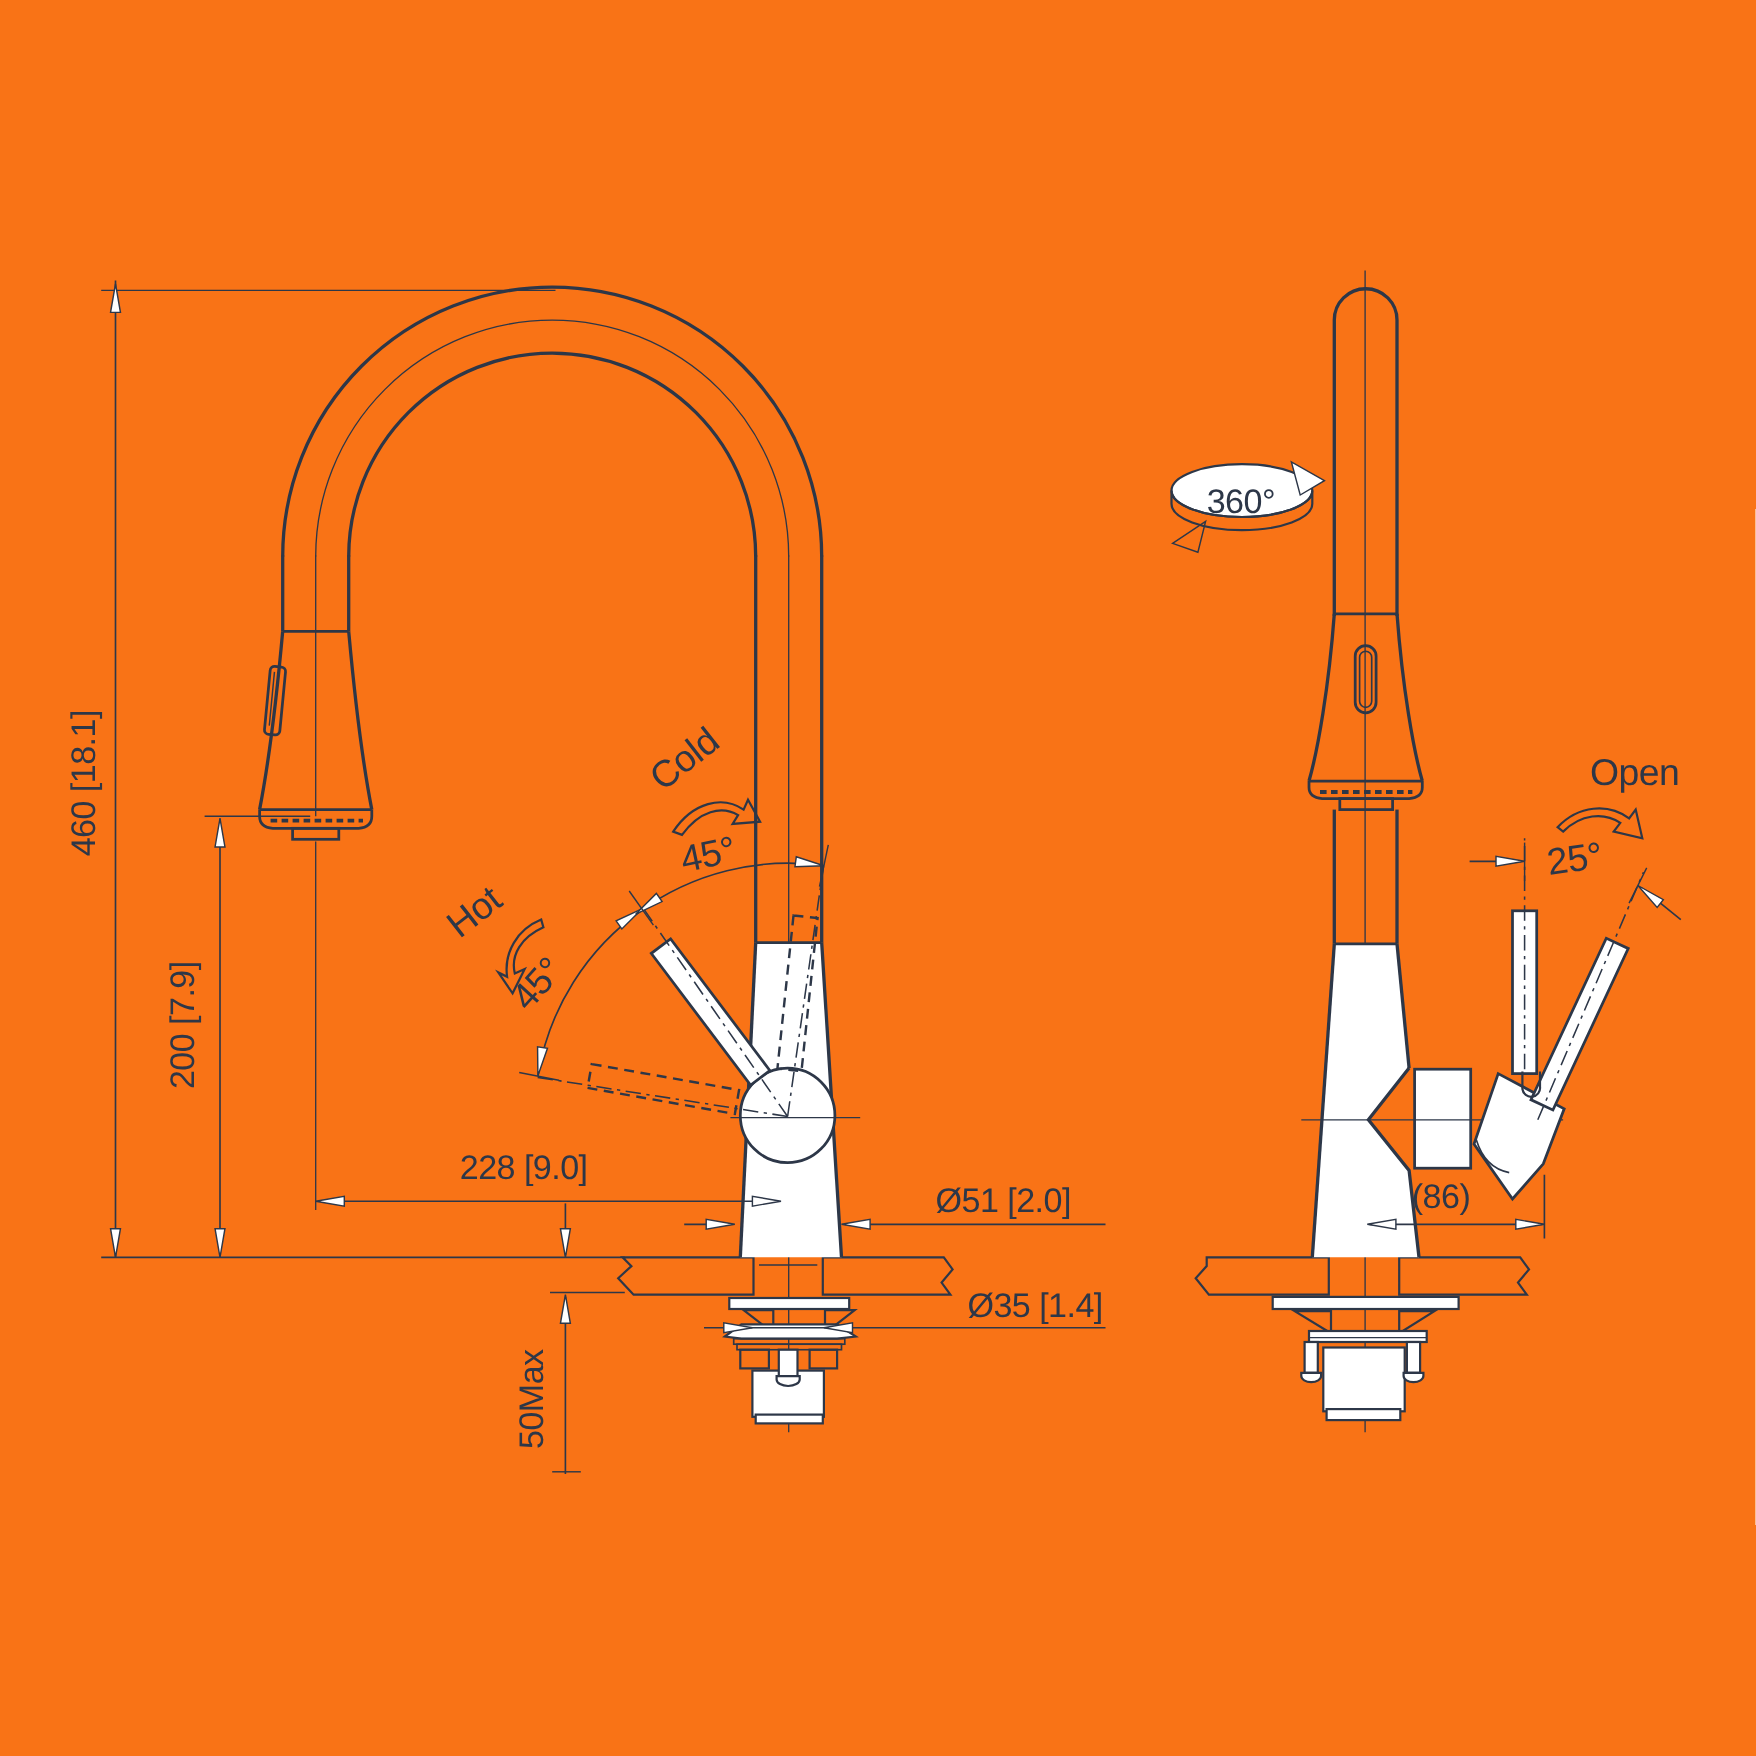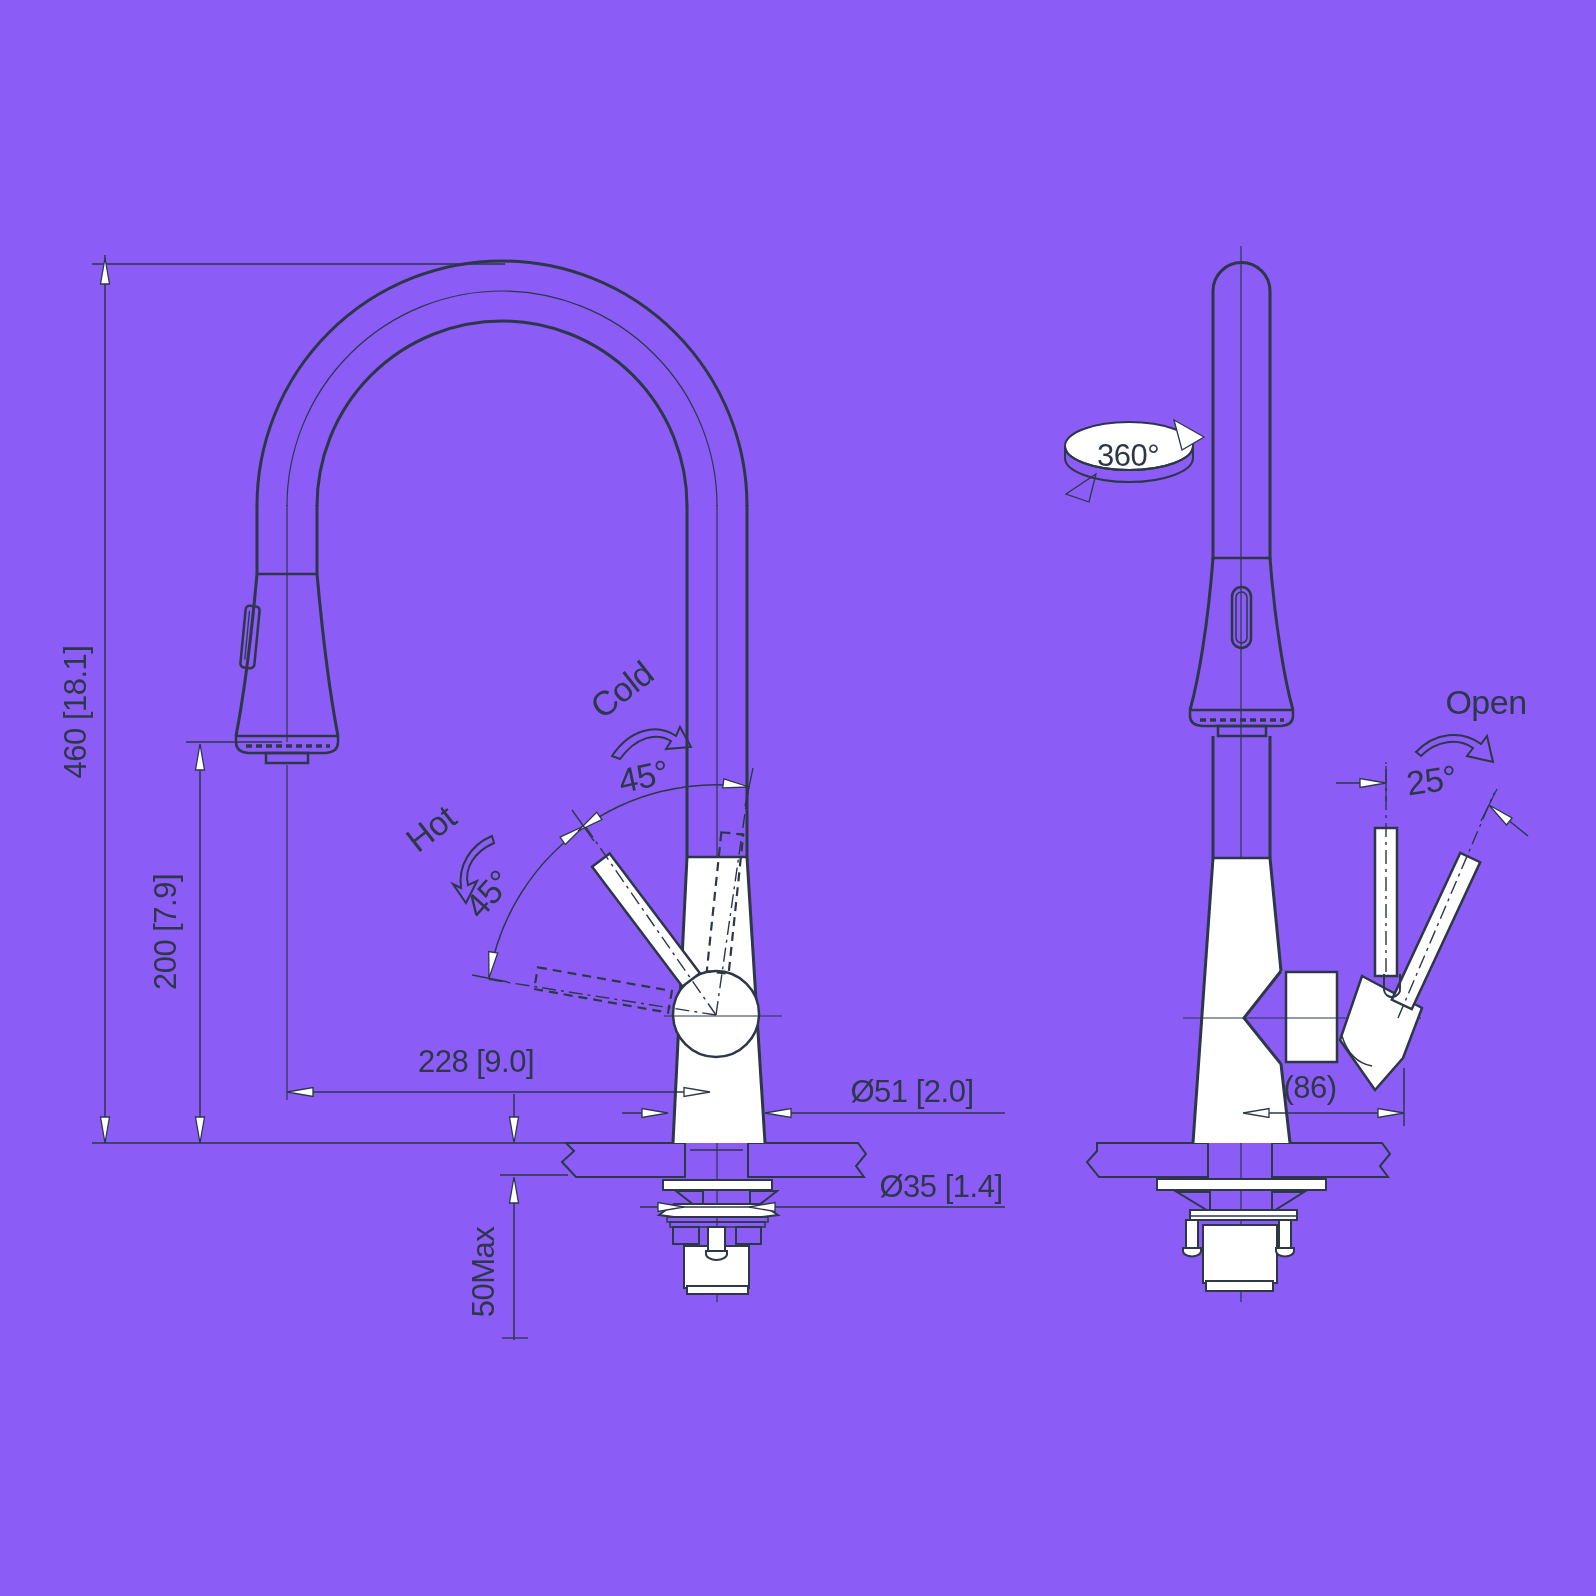--- a/index.html
+++ b/index.html
@@ -1,16 +1,16 @@
 <!DOCTYPE html>
 <html><head>
 <meta charset="utf-8">
 <style>
   html,body{margin:0;padding:0;background:#ffffff;}
-  .stage{width:1596px;height:1596px;background:#8b5cf6;position:relative;overflow:hidden;}
+  .stage{width:1596px;height:1596px;background:#f97316;position:relative;overflow:hidden;}
   svg{display:block;}
   text{font-family:"Liberation Sans",sans-serif;fill:#2d3748;letter-spacing:-0.5px;}
   .dim{font-size:31px;}
   .lbl{font-size:34px;}
   .ln{stroke:#2d3748;fill:none;}
   .w3{stroke-width:3;}  .w25{stroke-width:2.5;} .w2{stroke-width:2;}
   .w15{stroke-width:1.5;} .w13{stroke-width:1.3;} .w12{stroke-width:1.2;}
   .dash{stroke-dasharray:9 6;stroke-width:2.2;}
   .dashdot{stroke-dasharray:14 5 3 5;stroke-width:1.4;}
   .nozzle{stroke-dasharray:6 4;stroke-width:3.5;}

